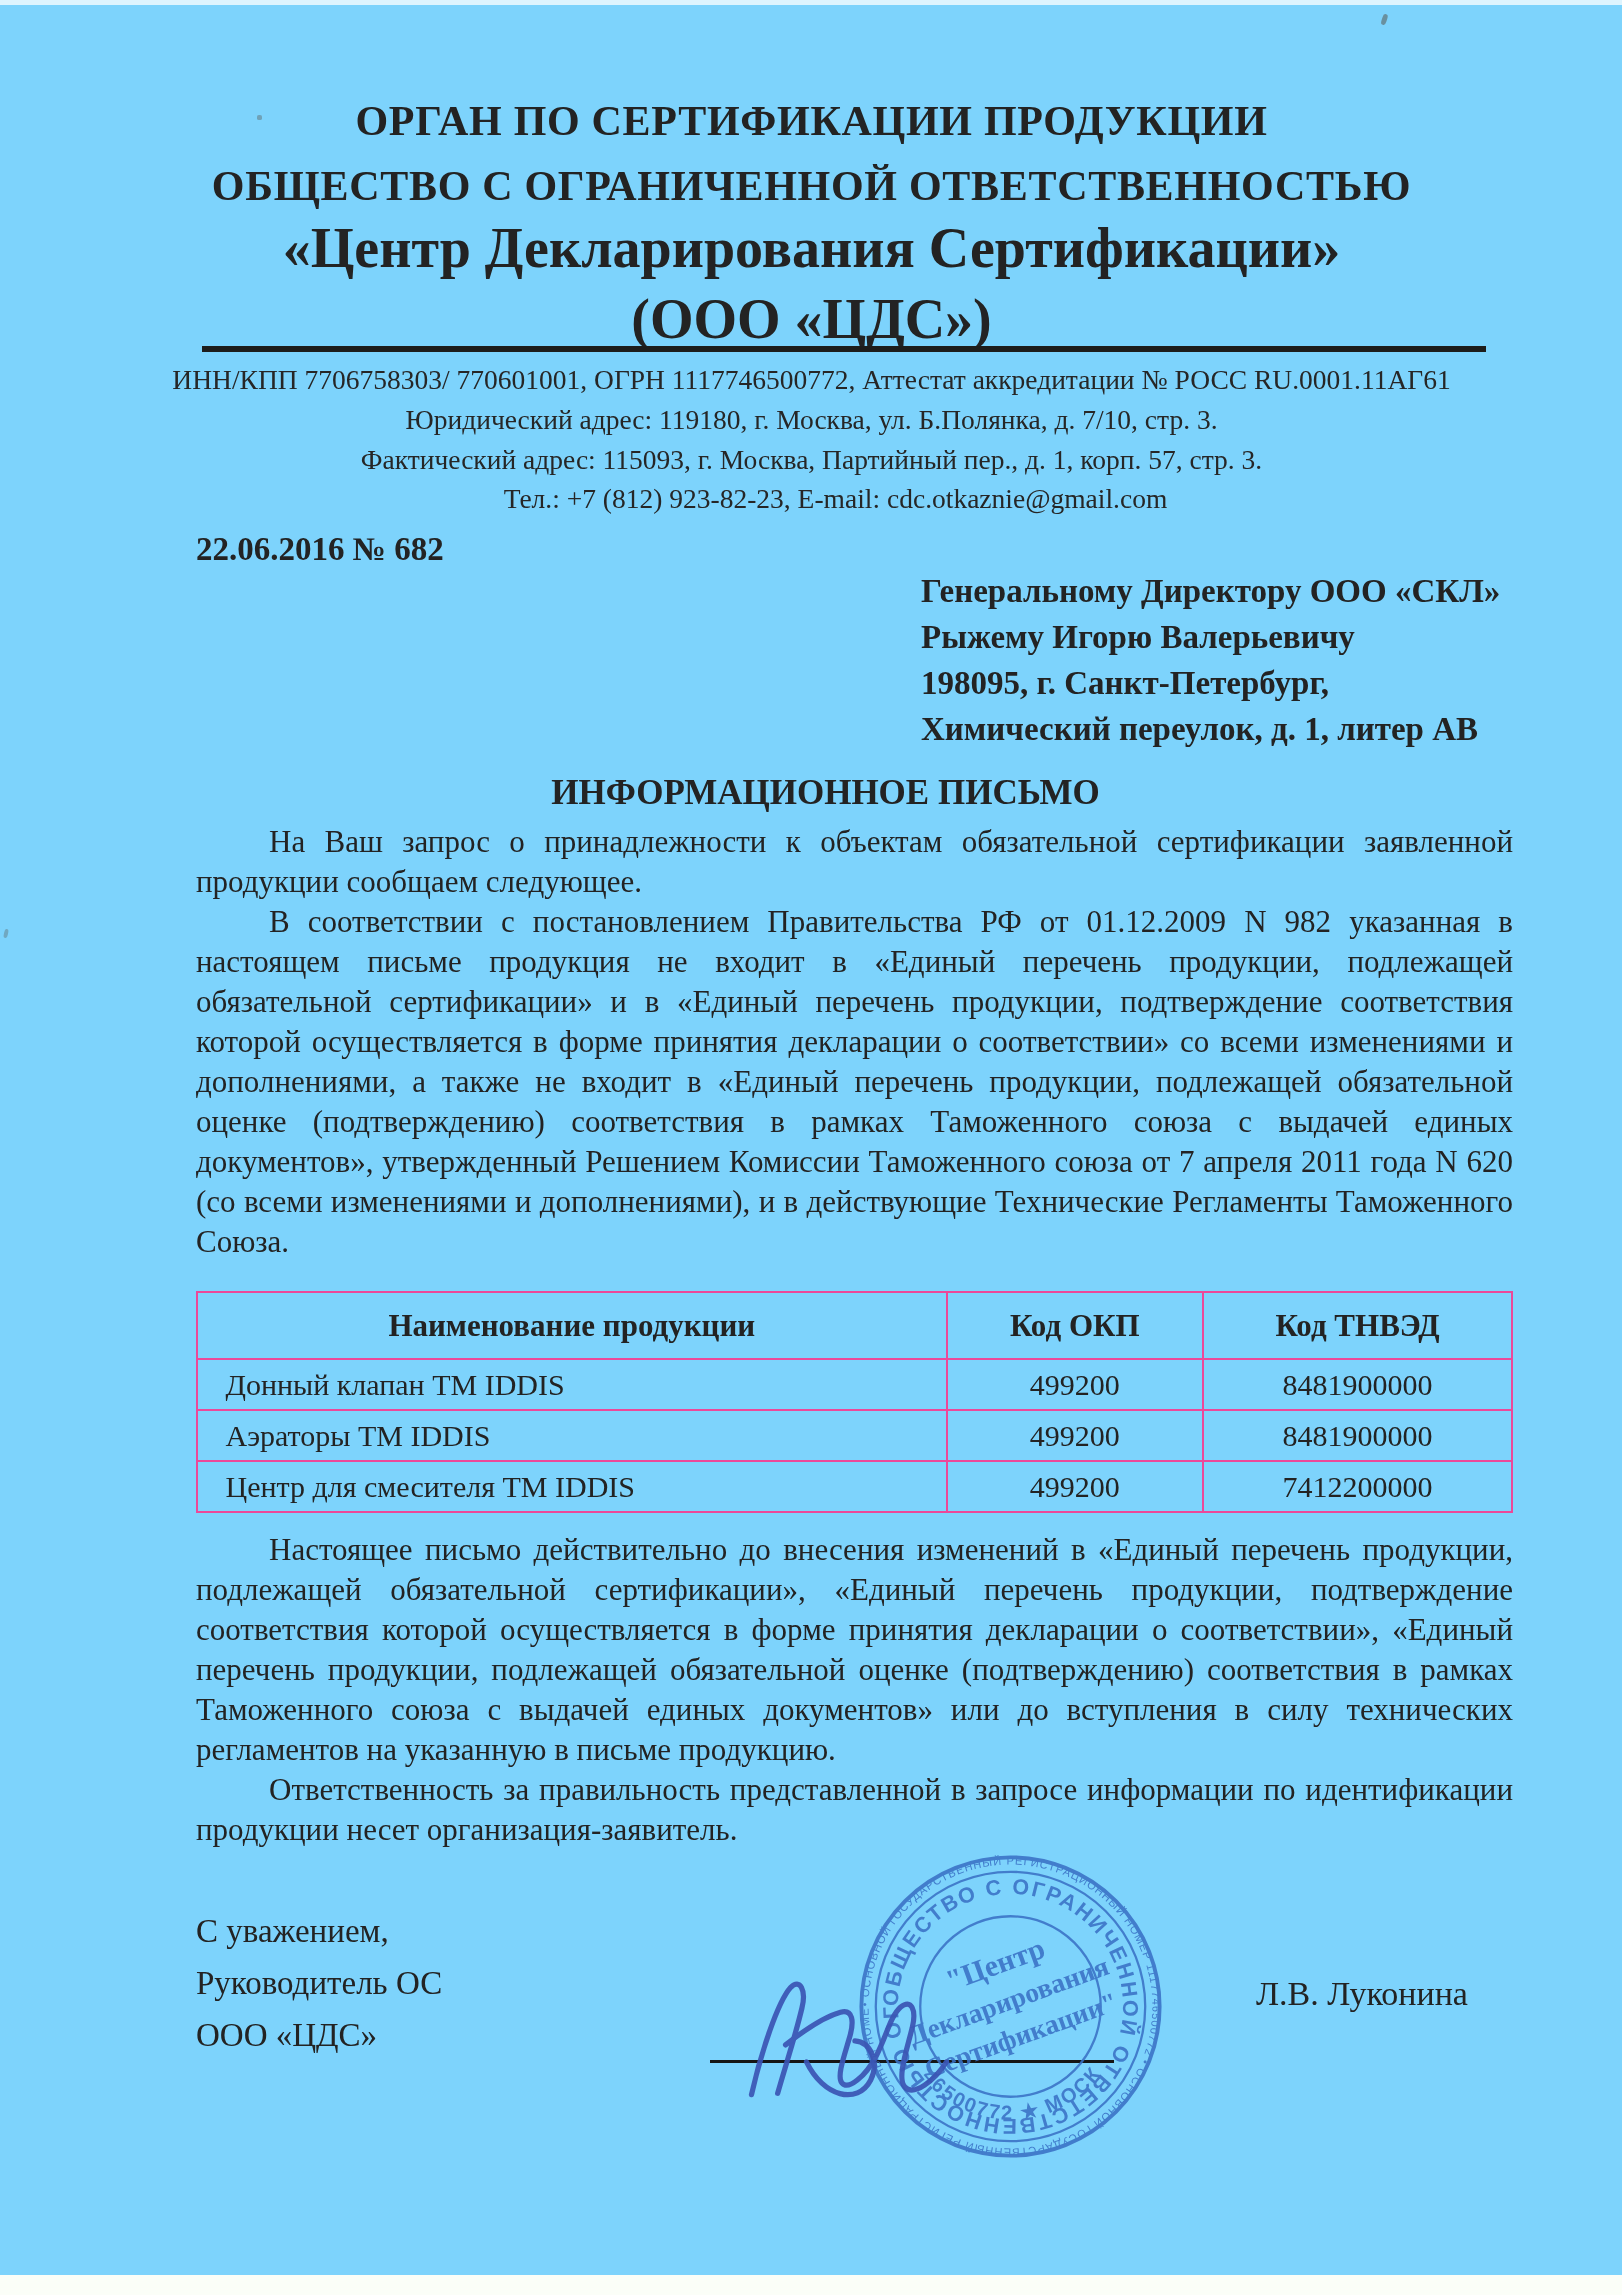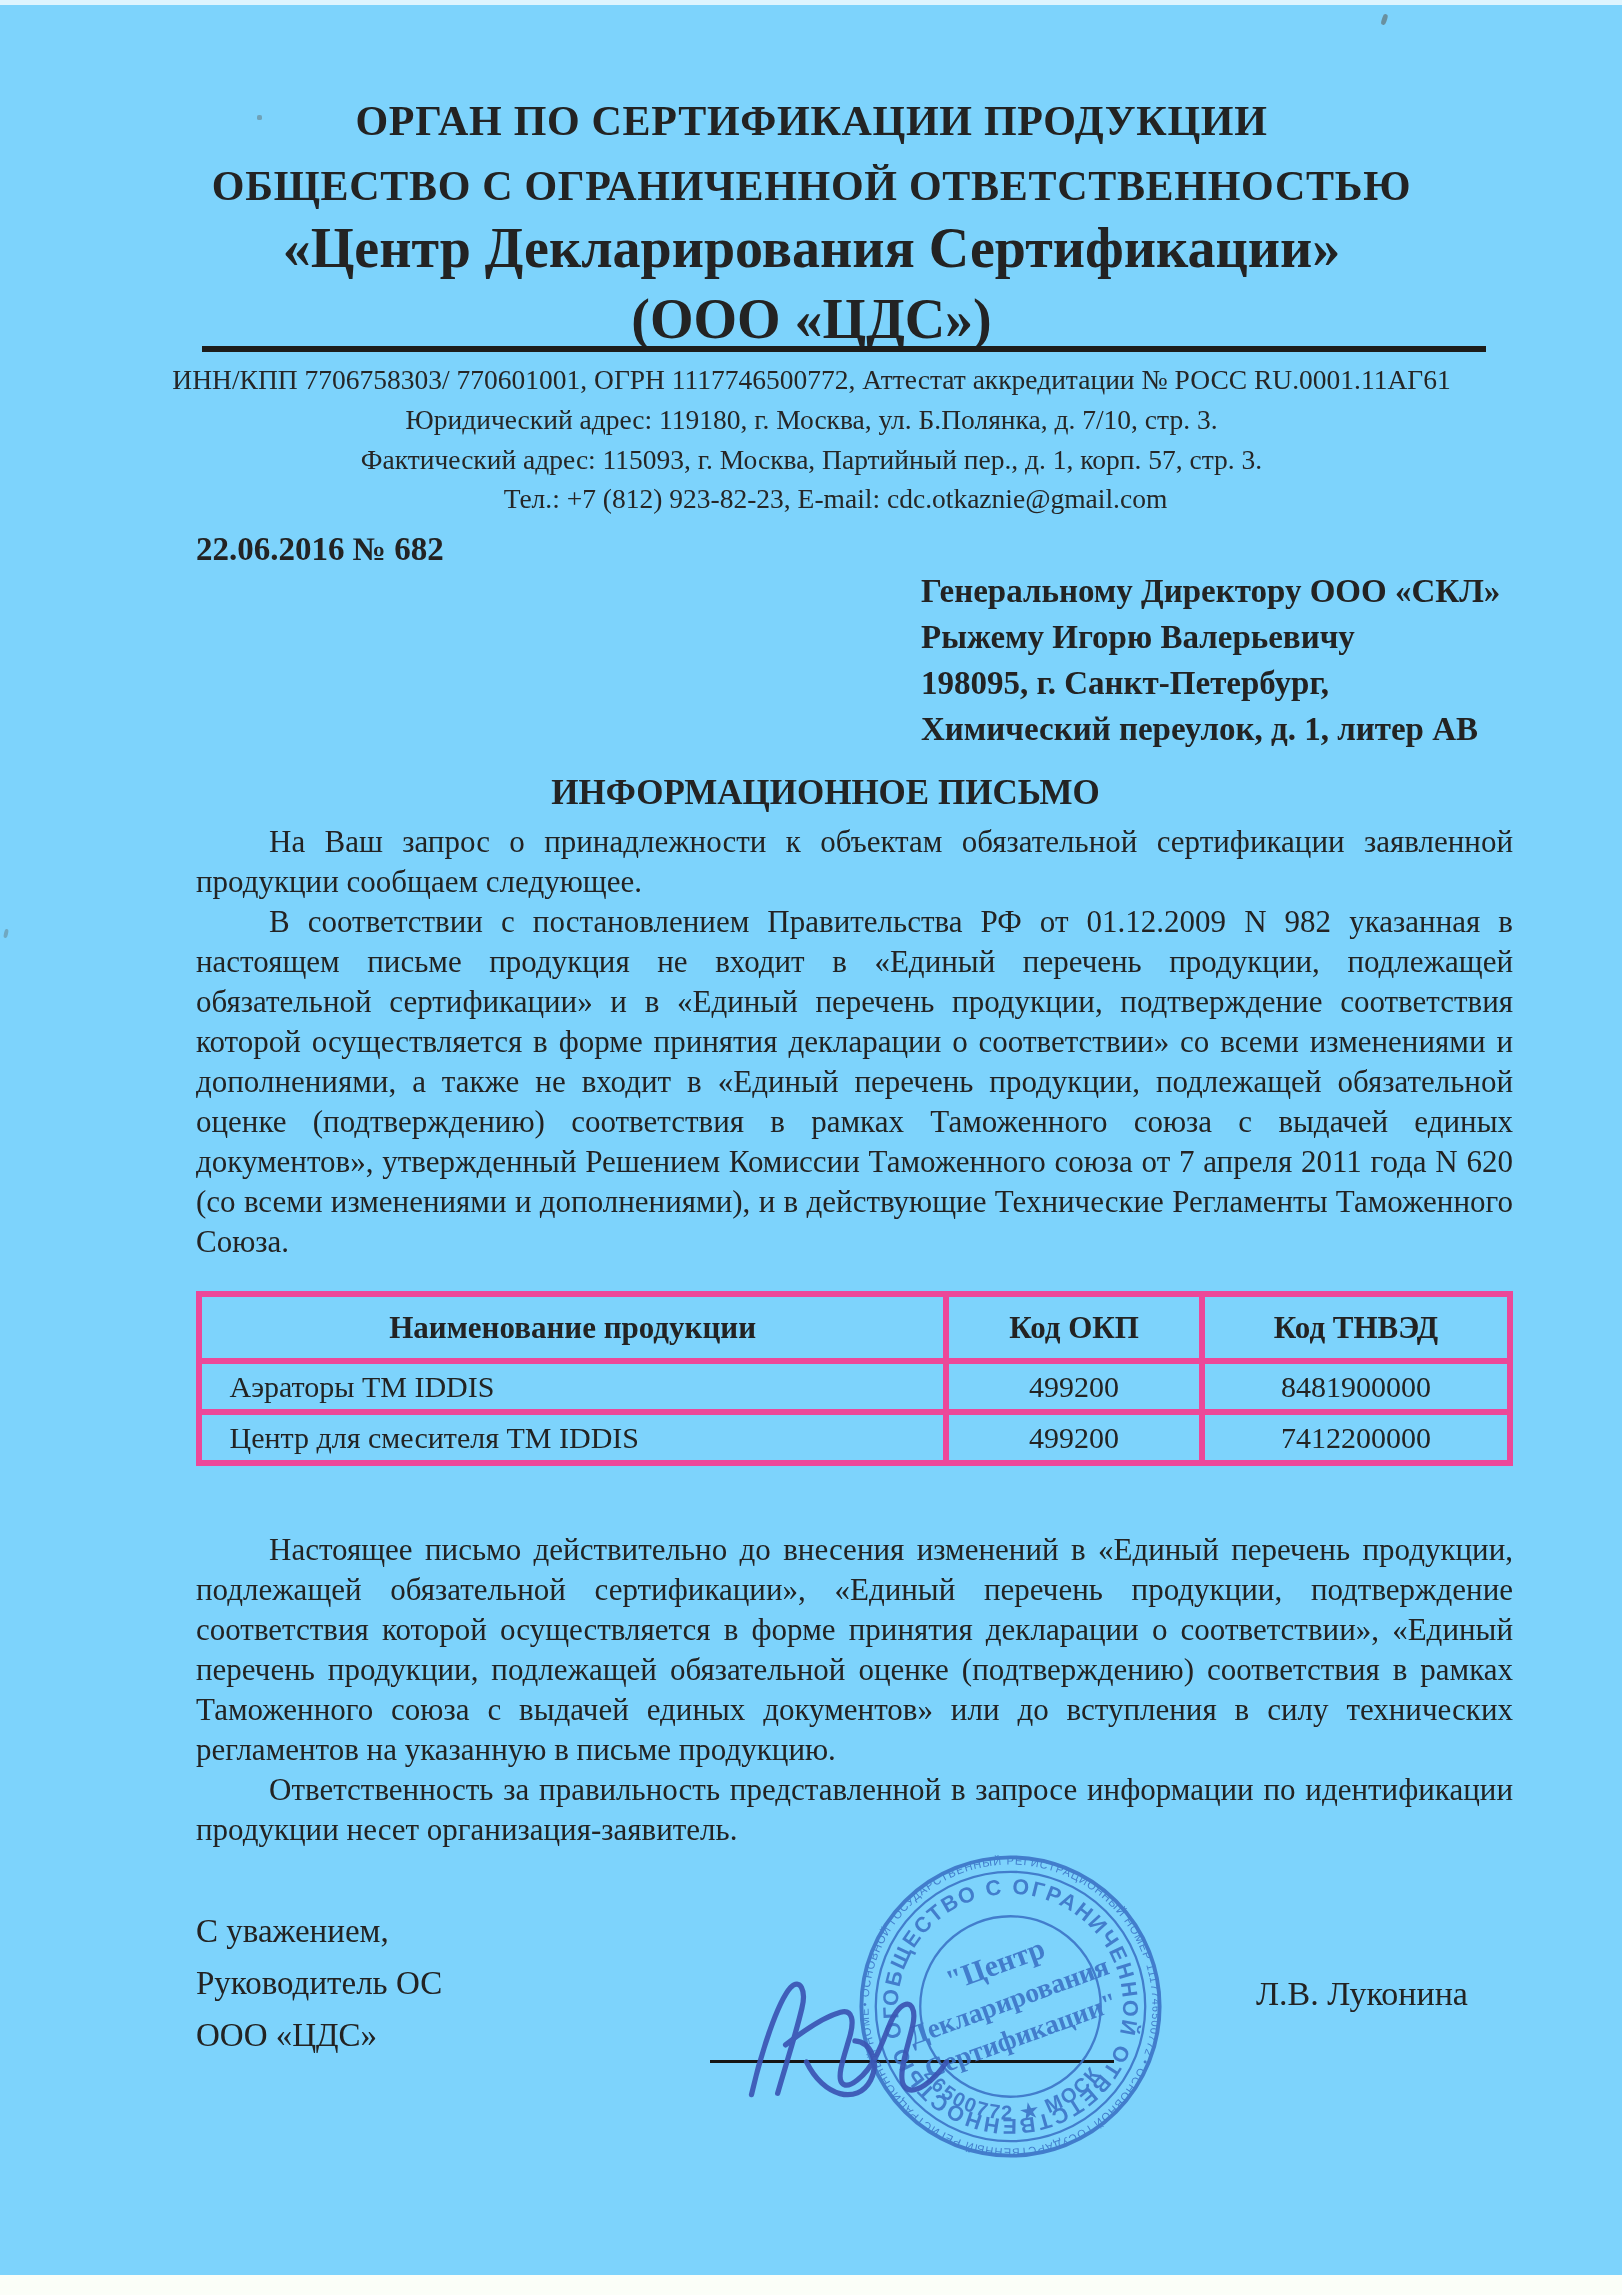--- a/index.html
+++ b/index.html
@@ -23,21 +23,21 @@
   .letter-title{position:absolute;left:0;top:773px;width:100%;text-align:center;font-size:35px;font-weight:bold;margin-left:14px;}
   .body-block{position:absolute;left:196px;width:1317px;font-size:31px;line-height:40px;text-align:justify;}
   .body-block p{margin:0;text-indent:73px;}
   .block-1{top:822px;}
   .block-2{top:1530px;}
   table.codes{
     position:absolute;left:196px;top:1291px;width:1317px;
     border-collapse:collapse;table-layout:fixed;
     font-size:30px;color:#232323;
   }
-  table.codes th,table.codes td{border:6px solid #ec4899;}
+  table.codes th,table.codes td{border:2px solid #ec4899;}
   table.codes tr{height:51px;}
   table.codes tr.head{height:67px;}
   table.codes th{font-size:31px;font-weight:bold;text-align:center;}
   table.codes td{text-align:center;}
   table.codes td.name{text-align:left;padding-left:27.5px;}
   .col-name{width:57%;}
   .col-okp{width:19.5%;}
   .col-tnved{width:23.5%;}
   .closing{position:absolute;left:196px;top:1905px;font-size:33px;line-height:52px;}
   .sig-underline{position:absolute;left:710px;top:2060px;width:404px;height:2.6px;background:#161616;}
@@ -88,20 +88,25 @@
     <colgroup>
         <col class="col-name">
         <col class="col-okp">
         <col class="col-tnved">
       </colgroup>
     <tbody>
         <tr class="head">
       <th>Наименование продукции</th>
       <th>Код ОКП</th>
       <th>Код ТНВЭД</th>
+    </tr>
+    <tr>
+      <td class="name">Донный клапан TM IDDIS</td>
+      <td>499200</td>
+      <td>8481900000</td>
     </tr>
     <tr>
       <td class="name">Аэраторы TM IDDIS</td>
       <td>499200</td>
       <td>8481900000</td>
     </tr>
     <tr>
       <td class="name">Центр для смесителя TM IDDIS</td>
       <td>499200</td>
       <td>7412200000</td>

